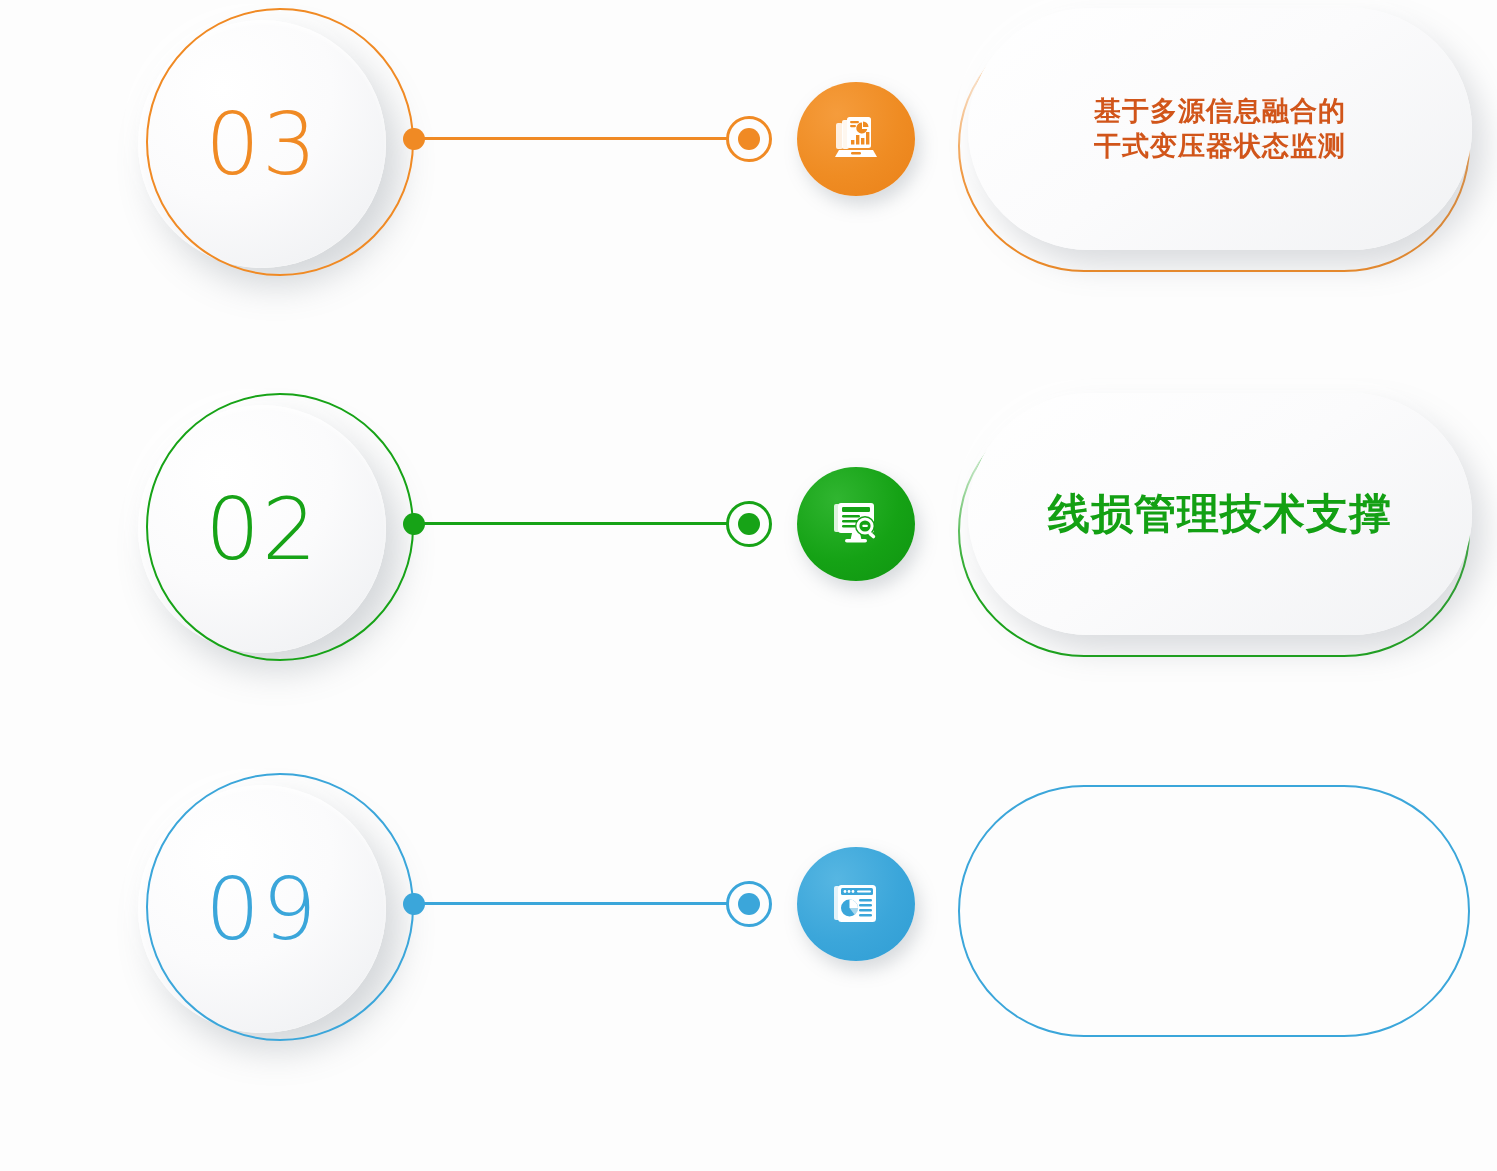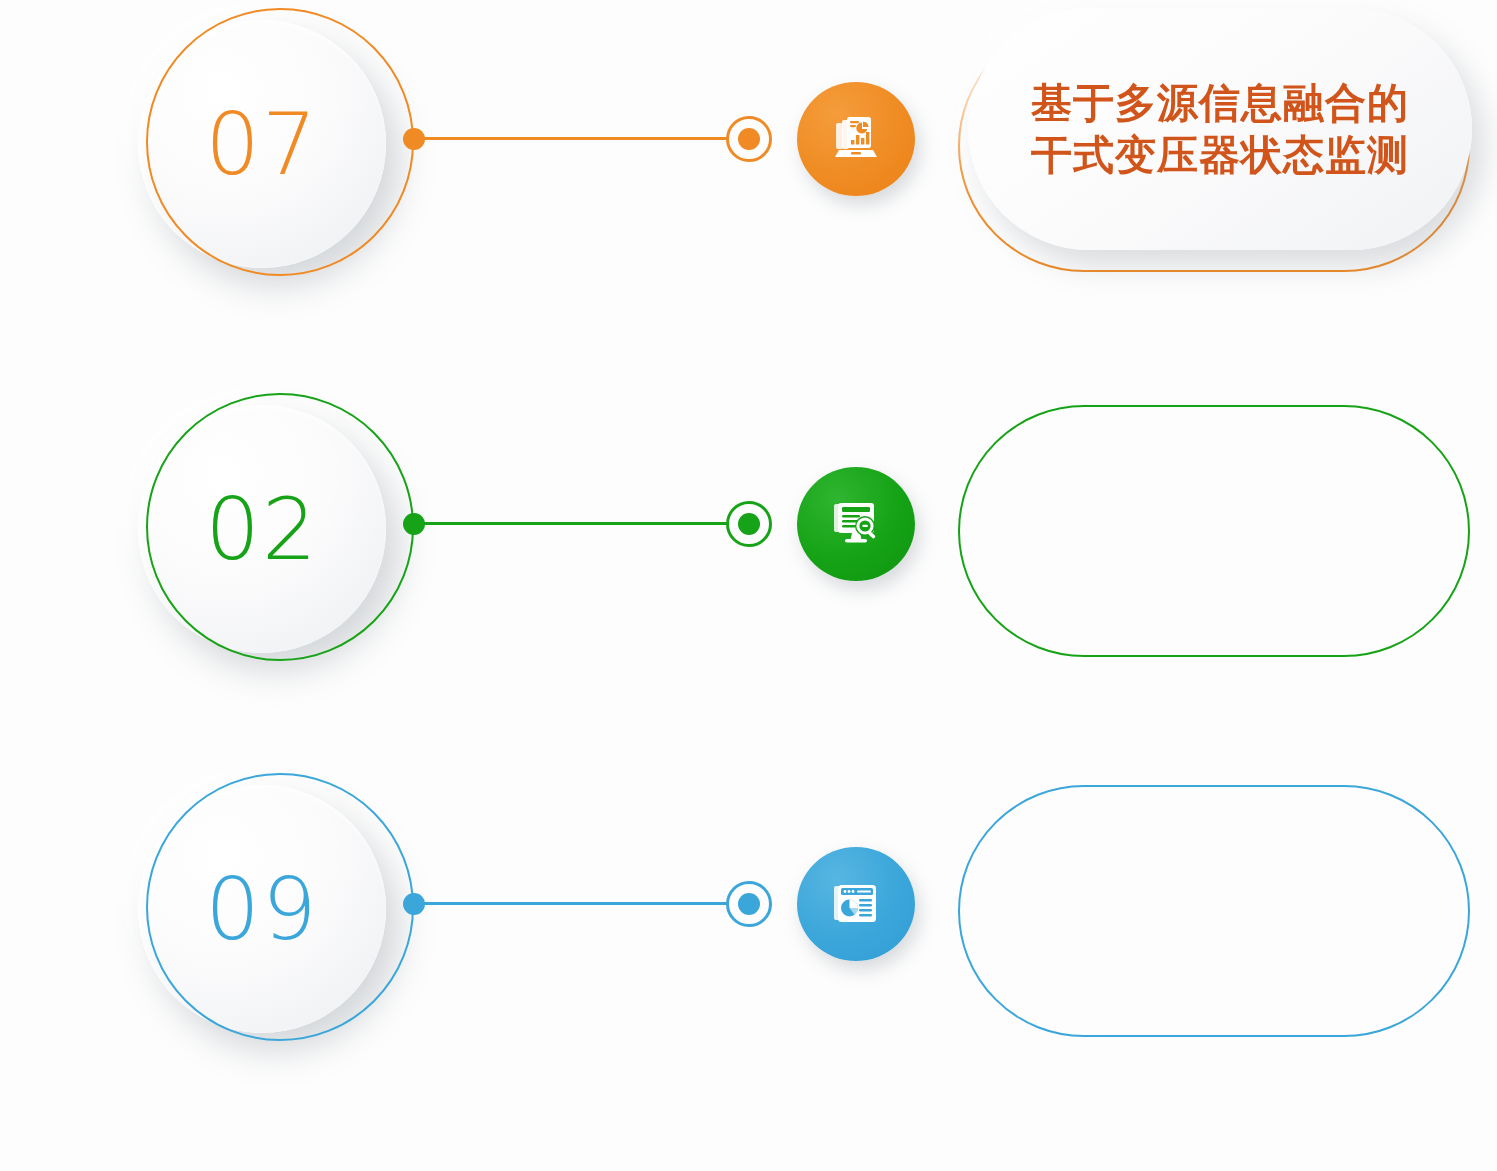--- a/index.html
+++ b/index.html
@@ -166,21 +166,21 @@
     border-radius: 121px;
     background: linear-gradient(145deg, #ffffff 0%, #fbfbfc 48%, #f1f2f4 100%);
     box-shadow:
       12px 16px 30px rgba(120,128,140,0.26),
       -8px -10px 22px rgba(255,255,255,0.9);
     display: flex;
     align-items: center;
     justify-content: center;
   }
   .pill-text {
-    font-size: 41px;
+    font-size: 27px;
     font-weight: 700;
     line-height: 1.28;
     text-align: center;
     color: var(--text-color);
     letter-spacing: 1px;
     font-family: "DejaVu Sans", "Liberation Sans", sans-serif;
     white-space: pre-line;
     padding: 0 26px;
   }
   .pill-text.single { font-size: 42px; }
@@ -188,21 +188,21 @@
 </head>
 <body>
 
 <div id="stage">
 
   <div class="row row-1" style="--accent:#F08A24; --text-color:#D1551A;">
 
     <div class="num-wrap">
       <div class="num-disc"></div>
       <div class="num-ring"></div>
-      <div class="num-text">07</div>
+      <div class="num-text">03</div>
     </div>
 
     <div class="conn-start"></div>
     <div class="conn-line"></div>
     <div class="conn-end"></div>
 
     <div class="icon-bubble grad-orange">
       <svg width="52" height="52" viewBox="0 0 52 52" aria-hidden="true">
         <g fill="#ffffff">
           <rect x="6" y="10" width="7" height="26" rx="2" opacity="0.85"></rect>
@@ -262,20 +262,23 @@
           <circle cx="35" cy="28" r="8.6" fill="#ffffff"></circle>
           <circle cx="35" cy="28" r="5.6" fill="#15a215"></circle>
           <rect x="32.3" y="26.8" width="5.6" height="2.1" rx="1" fill="#ffffff"></rect>
           <rect x="40" y="33" width="8" height="3.6" rx="1.8" transform="rotate(42 40 33)"></rect>
         </g>
       </svg>
     </div>
 
     <div class="pill-wrap">
       <div class="pill-outline"></div>
+      <div class="pill-face">
+        <div class="pill-text single">线损管理技术支撑</div>
+      </div>
     </div>
   </div>
 
   <div class="row row-3" style="--accent:#3BA6DA; --text-color:#2E9AD4;">
 
     <div class="num-wrap">
       <div class="num-disc"></div>
       <div class="num-ring"></div>
       <div class="num-text">09</div>
     </div>

